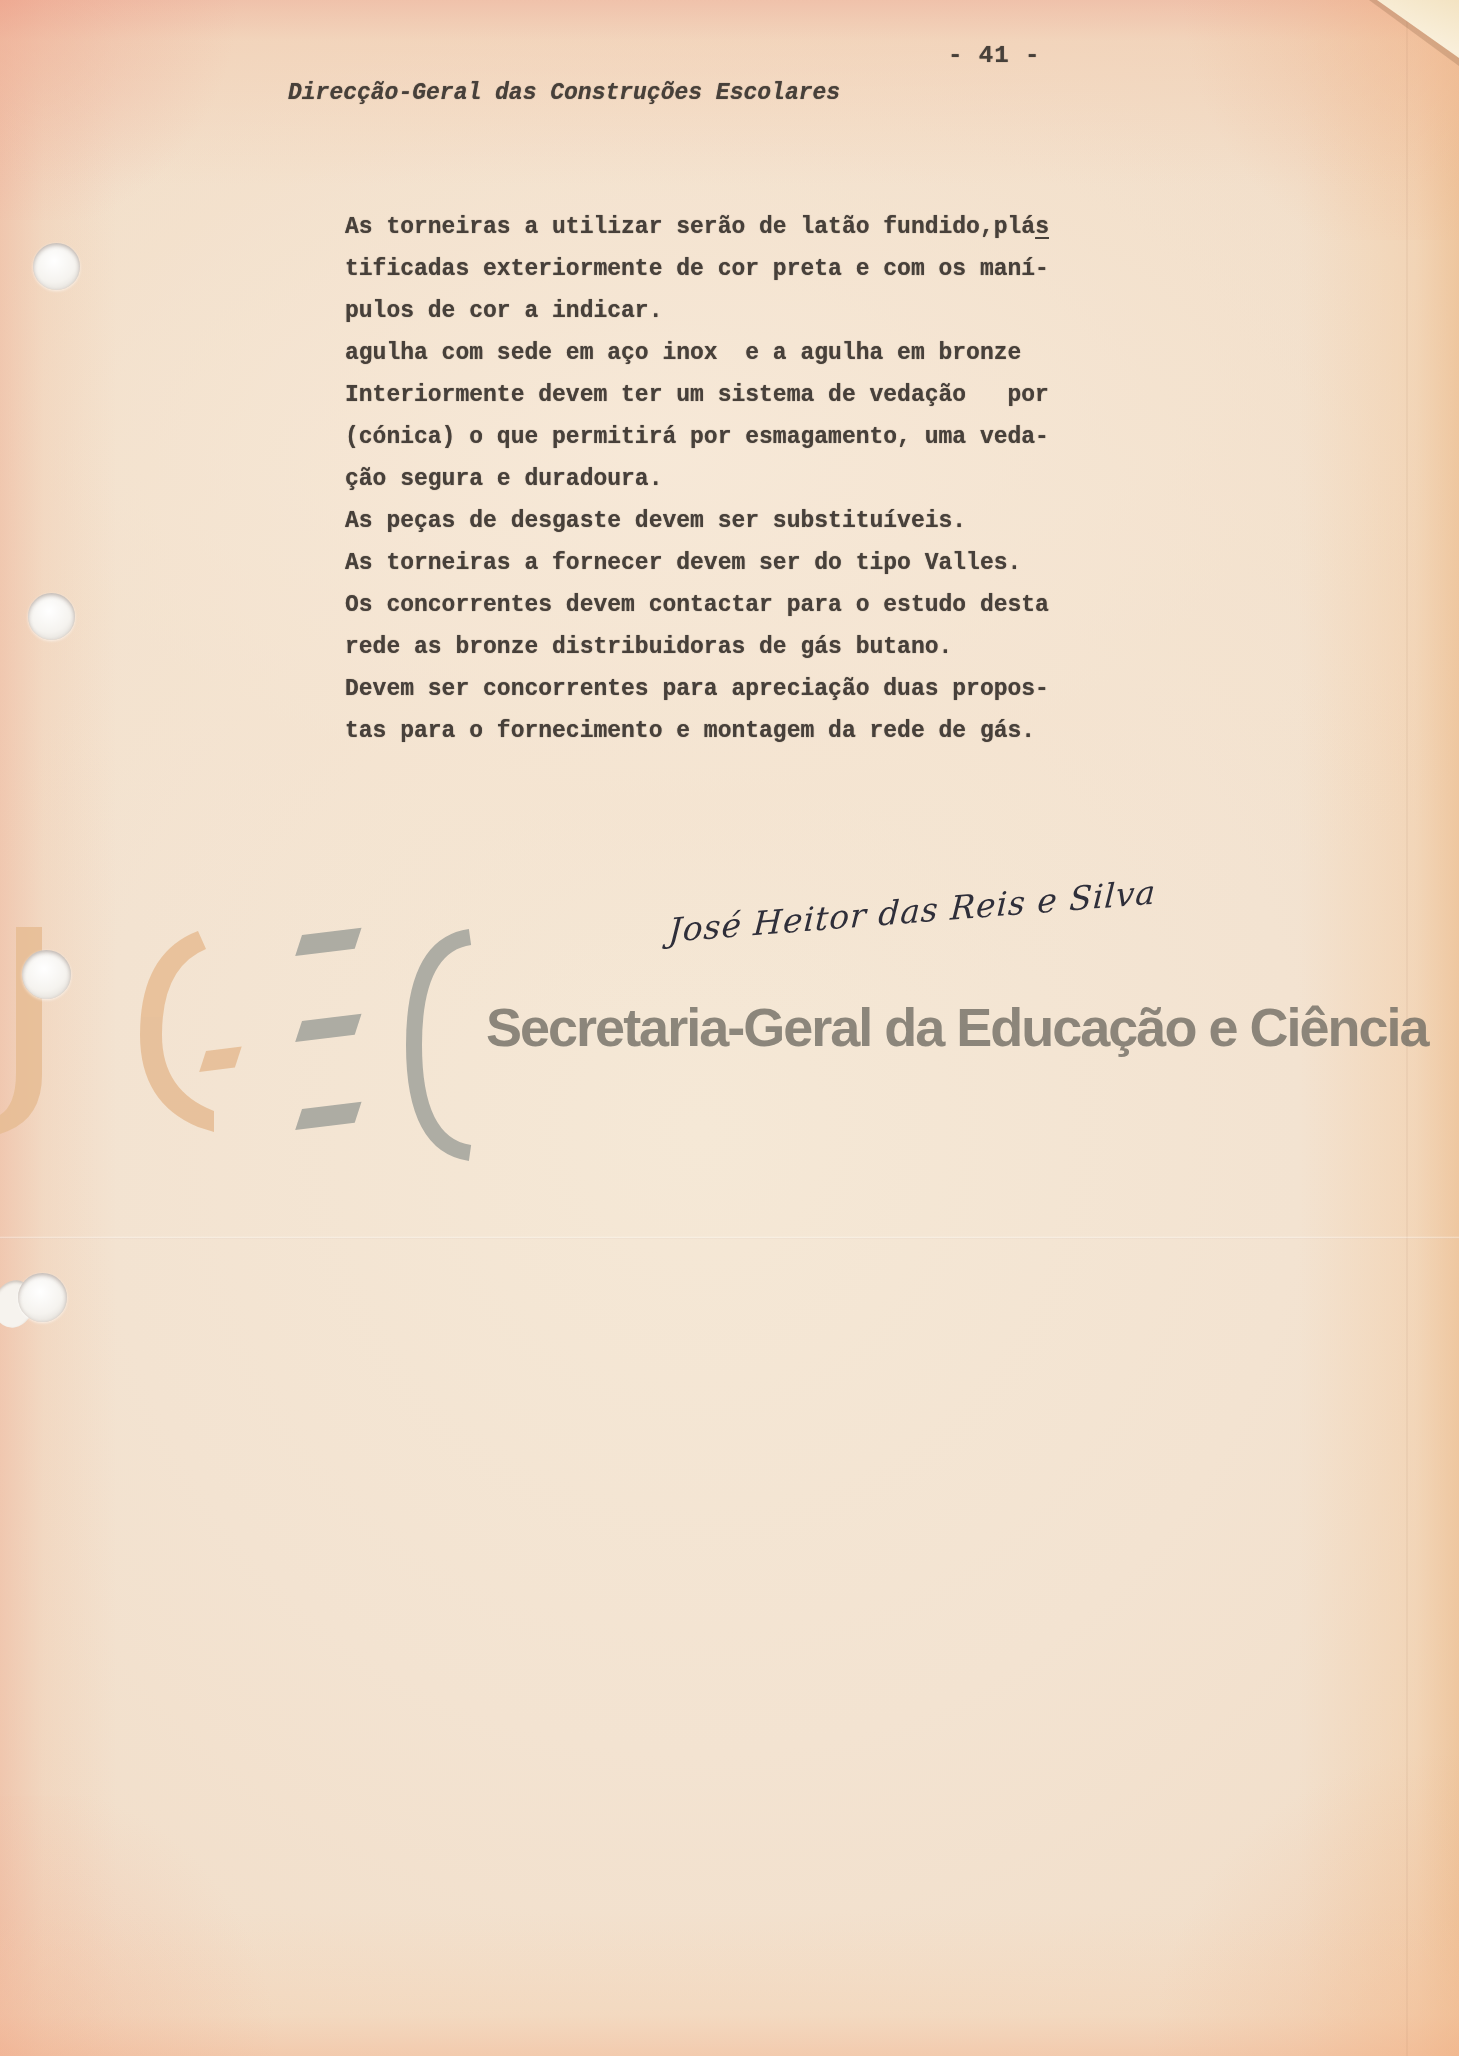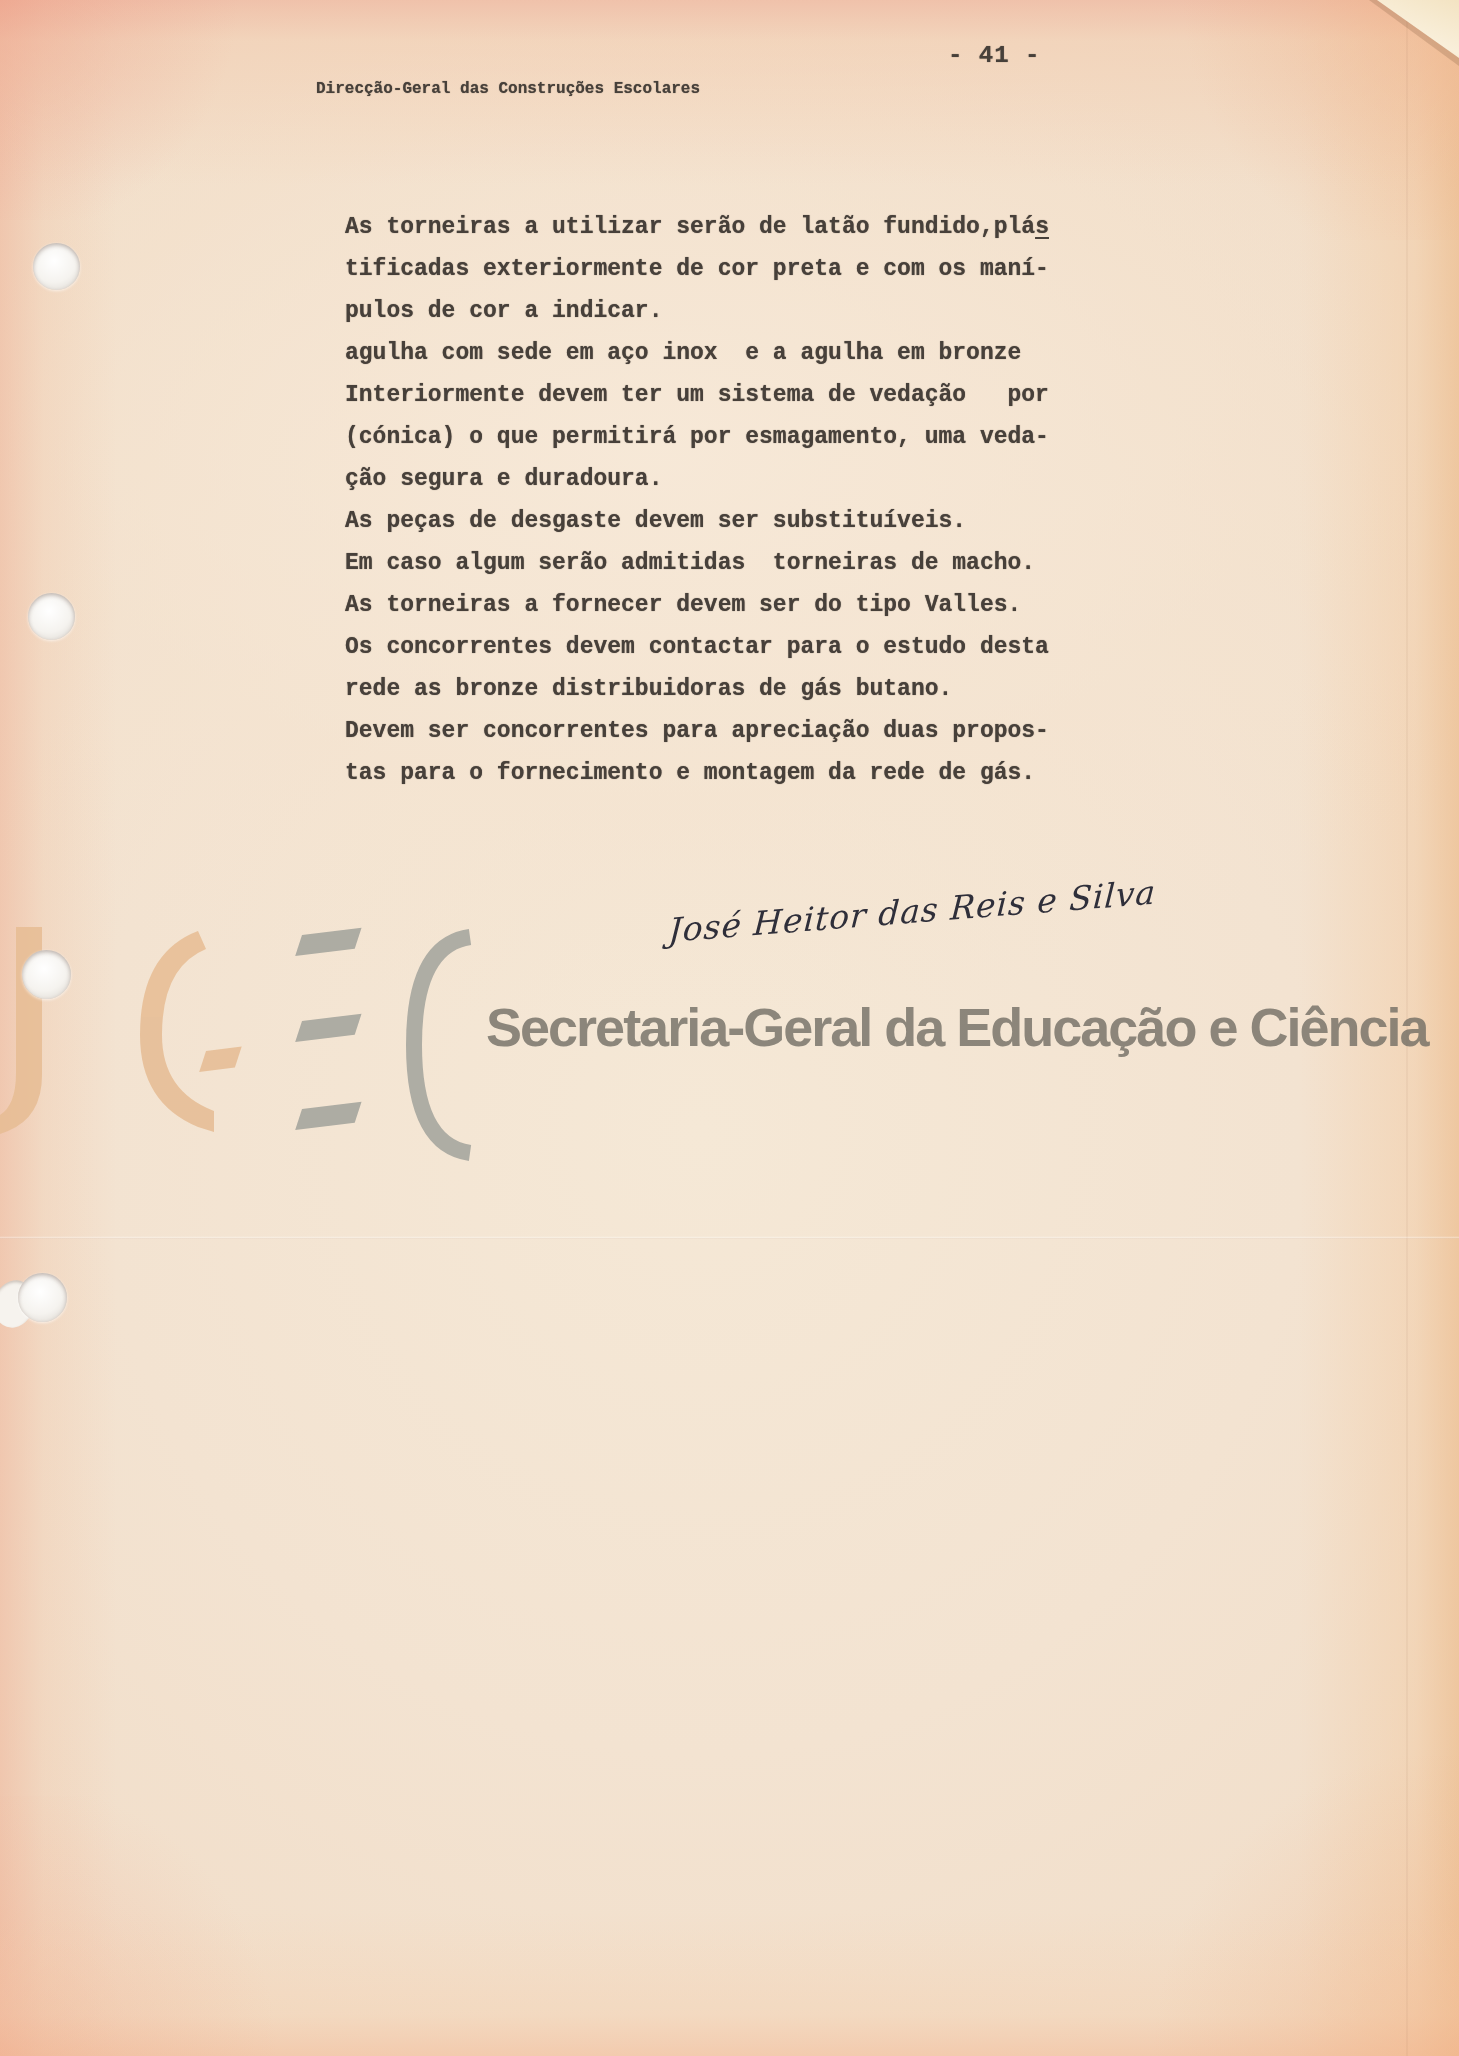--- a/index.html
+++ b/index.html
@@ -27,21 +27,21 @@
   .tint-tr{position:absolute;right:0;top:0;width:300px;height:240px;
     background:radial-gradient(circle at 100% 0, rgba(240,170,125,.45), rgba(240,170,125,0) 72%);}
 
   .vline{position:absolute;left:1406px;top:0;width:2px;height:100%;background:rgba(150,110,90,.08);}
   .crease{position:absolute;left:0;top:1236px;width:100%;height:3px;opacity:.7;
     background:linear-gradient(180deg, rgba(255,255,255,0), rgba(255,255,255,.45) 50%, rgba(170,130,110,.18));}
 
   
   .ink{color:#47403a;font-weight:bold;text-shadow:0 0 1px rgba(70,60,52,.75);}
   .page-number{position:absolute;left:948px;top:42px;font-size:24px;letter-spacing:1px;white-space:pre;}
-  .header{position:absolute;left:316px;top:80px;font-size:16px;white-space:pre;}
+  .header{position:absolute;left:288px;top:80px;font-size:23px;white-space:pre;font-style:italic;}
   .typed-body{position:absolute;left:345px;top:206px;font-size:23px;line-height:42px;}
   .tline{white-space:pre;}
   .tline u{text-decoration:underline;text-underline-offset:4px;}
 
   
   .wm-logo{position:absolute;left:0;top:925px;}
   .wm-text{
     position:absolute;left:486px;top:996px;
     font-family:"Liberation Sans","DejaVu Sans",sans-serif;
     font-size:54px;font-weight:bold;letter-spacing:-2px;white-space:nowrap;
@@ -115,21 +115,20 @@
 
   <div class="typed-body ink">
       <div class="tline">As torneiras a utilizar serão de latão fundido,plá<u>s</u></div>
       <div class="tline">tificadas exteriormente de cor preta e com os maní-</div>
       <div class="tline">pulos de cor a indicar.</div>
       <div class="tline">agulha com sede em aço inox  e a agulha em bronze</div>
       <div class="tline">Interiormente devem ter um sistema de vedação   por</div>
       <div class="tline">(cónica) o que permitirá por esmagamento, uma veda-</div>
       <div class="tline">ção segura e duradoura.</div>
       <div class="tline">As peças de desgaste devem ser substituíveis.</div>
-      <div class="tline">Em caso algum serão admitidas  torneiras de macho.</div>
       <div class="tline">As torneiras a fornecer devem ser do tipo Valles.</div>
       <div class="tline">Os concorrentes devem contactar para o estudo desta</div>
       <div class="tline">rede as bronze distribuidoras de gás butano.</div>
       <div class="tline">Devem ser concorrentes para apreciação duas propos-</div>
       <div class="tline">tas para o fornecimento e montagem da rede de gás.</div>
     </div>
 
   <div class="signature">José Heitor das Reis e Silva</div>
 
   <div class="hole hole1"></div>

